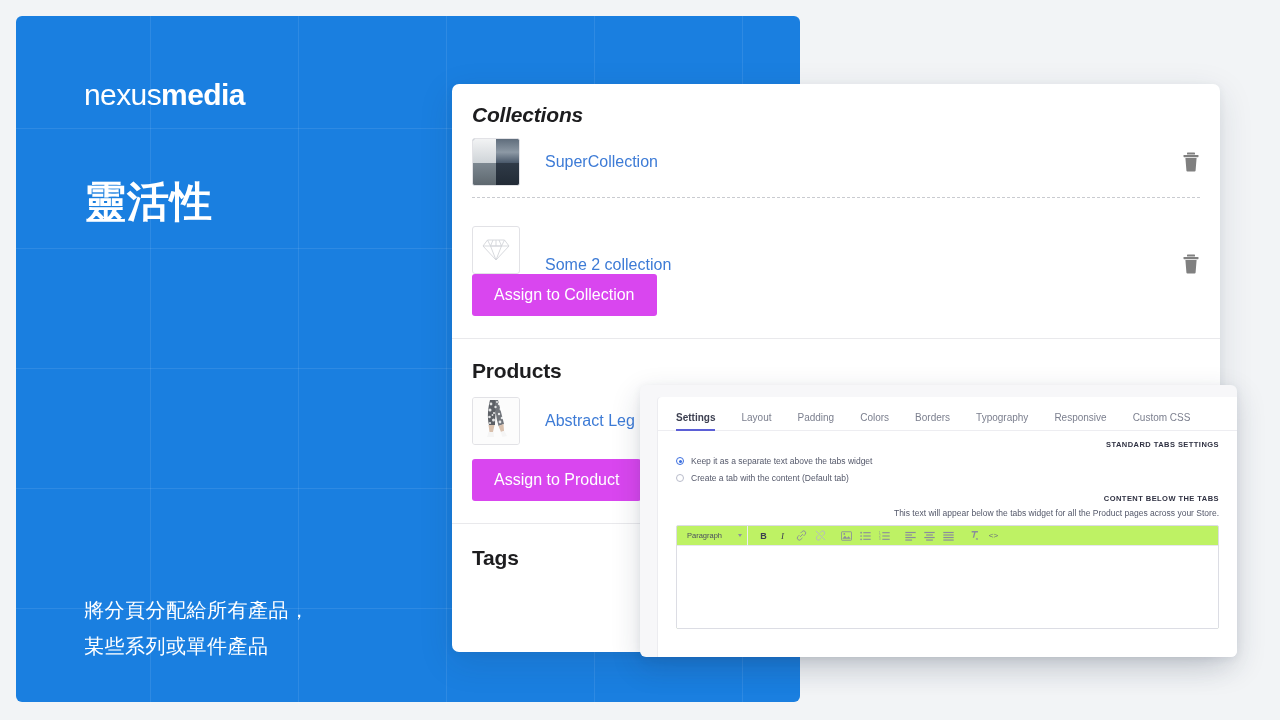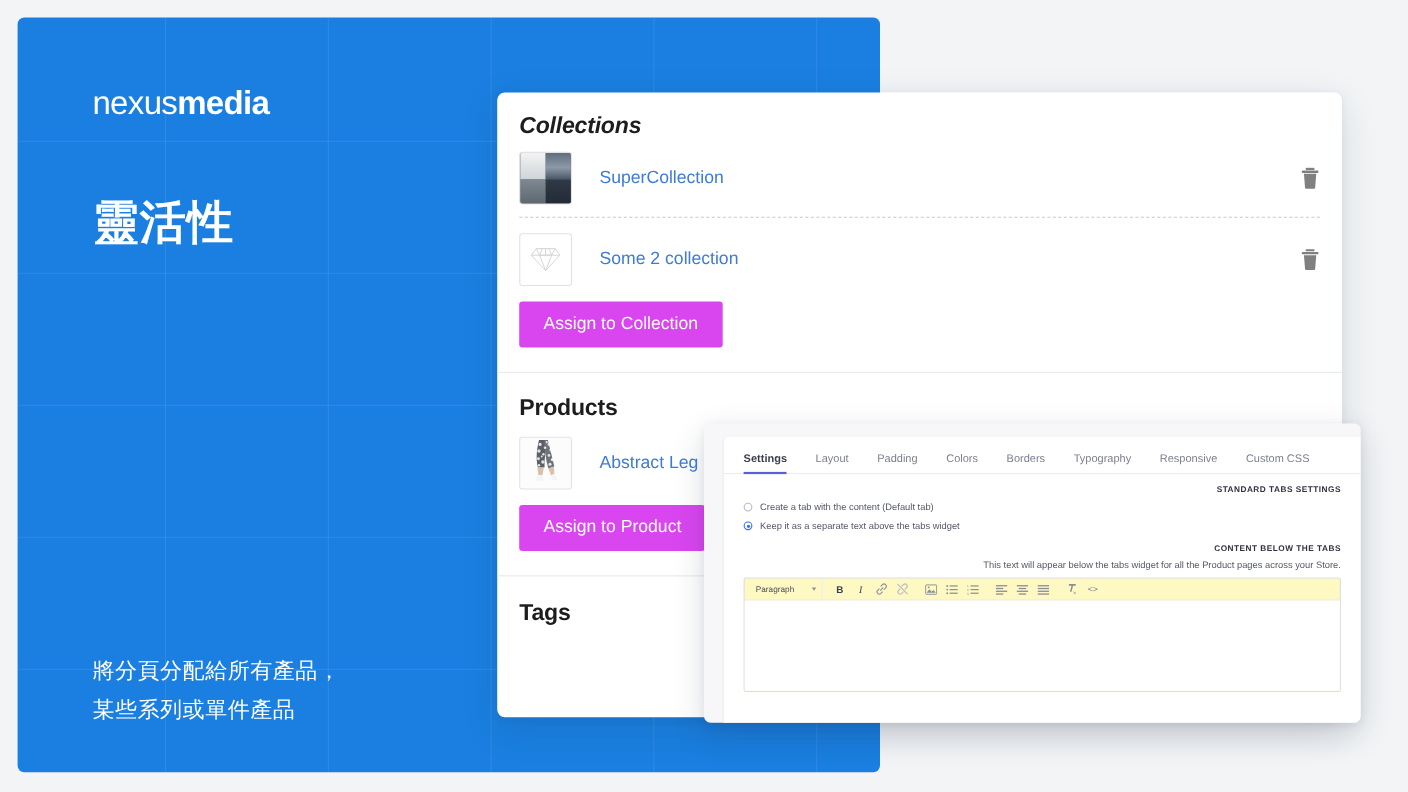--- a/index.html
+++ b/index.html
@@ -162,21 +162,21 @@
   .radio.on::after {
     content: ""; position: absolute; left: 1.6px; top: 1.6px;
     width: 3.4px; height: 3.4px; border-radius: 50%; background: #3c6fe0;
   }
   .set-caption.second { margin-top: 11px; }
 
   .editor {
     margin-top: 7px;
     border: 1px solid #dcdde4;
     border-radius: 2px;
-    background: #fef9c3;
+    background: #bef264;
     height: 104px;
   }
   .editor-toolbar {
     display: flex; align-items: center;
     height: 20px; border-bottom: 1px solid #e6e7ee;
     padding: 0 5px; gap: 0;
   }
   .fmt-select {
     display: flex; align-items: center; justify-content: space-between;
     width: 66px; height: 20px; font-size: 7.5px; color: #4a4d5e;
@@ -230,21 +230,21 @@
         <svg width="18" height="20" viewBox="0 0 18 20" fill="none">
           <rect x="5" y="0.5" width="8" height="2" rx="0.6" fill="#808080"></rect>
           <rect x="1.5" y="3" width="15" height="2.2" rx="0.6" fill="#808080"></rect>
           <path d="M3.4 6h11.2l-1 12.6a1 1 0 0 1-1 .9H5.4a1 1 0 0 1-1-.9L3.4 6z" fill="#808080"></path>
         </svg>
       </div>
     </div>
 
     <div style="margin:0 20px;" class="hr-dashed"></div>
 
-    <div class="row" style="height:76px;">
+    <div class="row" style="height:76px;align-items:flex-end;">
       <div class="thumb thumb-diamond">
         <svg width="46" height="46" viewBox="0 0 46 46">
           <g stroke="#d3d5d9" stroke-width="0.9" fill="none">
             <path d="M10 19 L23 33 L36 19 L31.5 13 L14.5 13 Z"></path>
             <path d="M10 19 H36"></path>
             <path d="M14.5 13 L17.5 19 L23 33"></path>
             <path d="M31.5 13 L28.5 19 L23 33"></path>
             <path d="M17.5 19 H28.5"></path>
             <path d="M20 13 L17.5 19"></path>
             <path d="M26 13 L28.5 19"></path>
@@ -328,26 +328,26 @@
         <div class="tab">Borders</div>
         <div class="tab">Typography</div>
         <div class="tab">Responsive</div>
         <div class="tab">Custom CSS</div>
       </div>
 
       <div class="set-body">
         <div class="set-caption">STANDARD TABS SETTINGS</div>
 
         <label class="radio-row">
+          <span class="radio on"></span>
+          <span>Keep it as a separate text above the tabs widget</span>
+        </label>
+        <label class="radio-row">
           <span class="radio"></span>
           <span>Create a tab with the content (Default tab)</span>
-        </label>
-        <label class="radio-row">
-          <span class="radio on"></span>
-          <span>Keep it as a separate text above the tabs widget</span>
         </label>
 
         <div class="set-caption second">CONTENT BELOW THE TABS</div>
         <div class="set-desc">This text will appear below the tabs widget for all the Product pages across your Store.</div>
 
         <div class="editor">
           <div class="editor-toolbar">
 
             <div class="fmt-select">
               <span>Paragraph</span>

